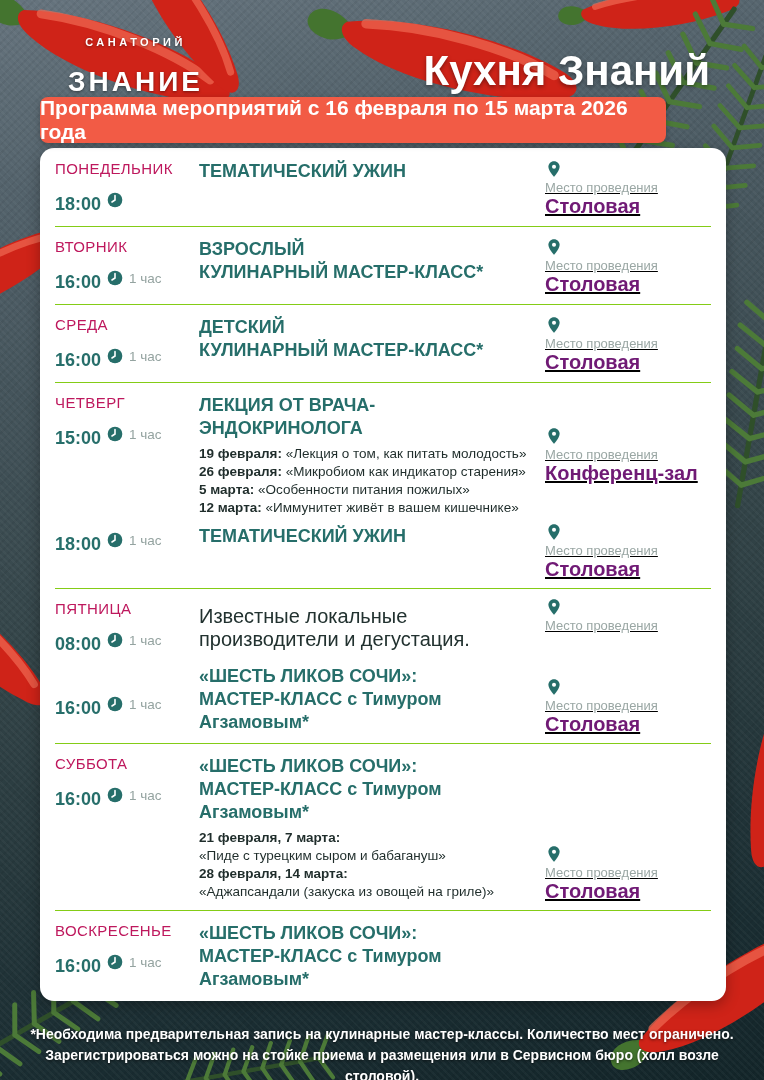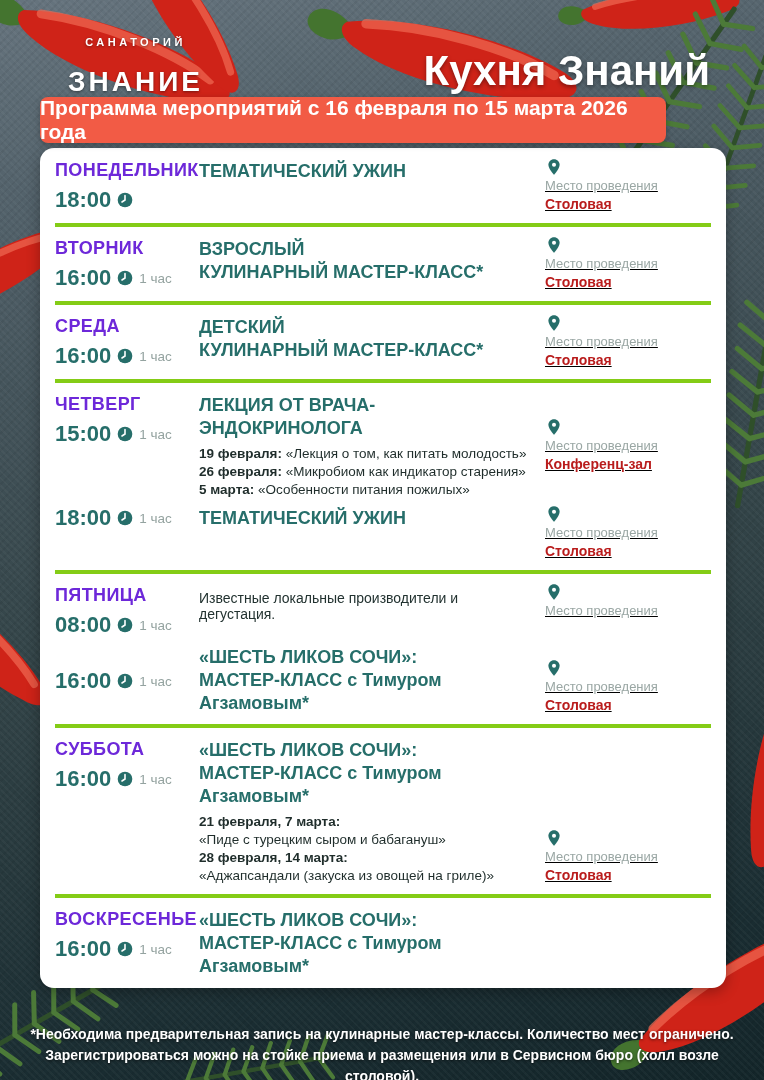--- a/index.html
+++ b/index.html
@@ -32,46 +32,46 @@
     box-shadow:0 2px 6px rgba(0,0,0,.25);
   }
 
   
   .card {
     position:absolute; top:148px; left:40px; width:686px; z-index:2;
     background:#fff; border-radius:14px; padding:1px 15px;
     box-shadow:0 4px 14px rgba(0,0,0,.3);
   }
   .row { padding:9px 0; }
-  .row + .row { border-top:4px solid #84cc16; }
+  .row + .row { border-top:1px solid #84cc16; }
   .session { display:grid; grid-template-columns:136px 1fr 166px; column-gap:8px; align-items:start; }
   .session + .session { margin-top:6px; }
 
-  .day { color:#6d28d9; font-weight:700; font-size:18px; letter-spacing:.4px; margin:2px 0 6px; }
+  .day { color:#be185d; font-weight:400; font-size:15px; letter-spacing:.4px; margin:2px 0 6px; }
   .time-line { display:flex; align-items:center; gap:6px; }
-  .time { color:#266e6a; font-weight:700; font-size:22px; line-height:26px; }
+  .time { color:#266e6a; font-weight:700; font-size:18px; line-height:26px;margin-top:8px; }
   .clock-icon { width:16px; height:16px; display:inline-block; flex:none; }
   .duration { color:#94a3a0; font-size:13.5px; }
   .duration:empty { display:none; }
 
   .col-mid { padding-top:2px; }
   .title-line { color:#266e6a; font-weight:700; font-size:18px; line-height:23px; }
   .title-line:empty { display:none; }
-  .subtitle { font-size:14px; color:#223230; margin-top:5px; }
+  .subtitle { font-size:20px; color:#223230; margin-top:5px; }
   .subtitle:empty { display:none; }
   .details { margin-top:5px; }
   .detail { font-size:13.5px; line-height:18px; color:#1f2d2b; }
   .dlabel { font-weight:700; }
   .detail.stacked .dlabel { display:block; }
 
   .col-right { display:flex; flex-direction:column; align-items:flex-start; text-align:right;text-decoration:underline; }
   .v-start { align-self:start; } .v-center { align-self:center; } .v-end { align-self:end; }
   .pin-icon { width:18px; height:18px; display:block; }
   .venue-label { color:#9aa7a4; font-size:13px; line-height:16px; margin-top:2px; }
-  .venue { color:#b91c1c; font-weight:700; font-size:14px; line-height:19px; margin-top:1px; max-width:166px; }
+  .venue { color:#701a75; font-weight:700; font-size:20px; line-height:19px; margin-top:1px; max-width:166px; }
 
   
   .footer {
     position:absolute; left:20px; right:20px; top:1024px; z-index:2;
     text-align:center; color:#fff; font-weight:700; font-size:14px; line-height:21px;
     text-shadow:0 1px 3px rgba(0,0,0,.6);
   }
 </style>
 </head>
 <body>
@@ -241,20 +241,21 @@
                 </svg></span>
             <span class="duration">1 час</span>
           </div>
         </div>
         <div class="col-mid">
           <div class="title-line">ЛЕКЦИЯ ОТ ВРАЧА-ЭНДОКРИНОЛОГА</div>
           <div class="details">
             <div class="detail inline"><span class="dlabel">19 февраля:</span> <span class="dtext">«Лекция о том, как питать молодость»</span></div>
             <div class="detail inline"><span class="dlabel">26 февраля:</span> <span class="dtext">«Микробиом как индикатор старения»</span></div>
             <div class="detail inline"><span class="dlabel">5 марта:</span> <span class="dtext">«Особенности питания пожилых»</span></div>
+            <div class="detail inline"><span class="dlabel">12 марта:</span> <span class="dtext">«Иммунитет живёт в вашем кишечнике»</span></div>
           </div>
         </div>
         <div class="col-right v-center">
           <span class="pin-icon"><svg viewBox="0 0 24 24">
                 <path d="M12 1.5 C7.6 1.5 4.5 4.8 4.5 9 C4.5 14.5 12 22.5 12 22.5 S19.5 14.5 19.5 9 C19.5 4.8 16.4 1.5 12 1.5 Z" fill="#266e6a"></path>
                 <circle cx="12" cy="9" r="2.7" fill="#fff"></circle>
               </svg></span>
           <div class="venue-label">Место проведения</div>
           <div class="venue">Конференц-зал</div>
         </div>

